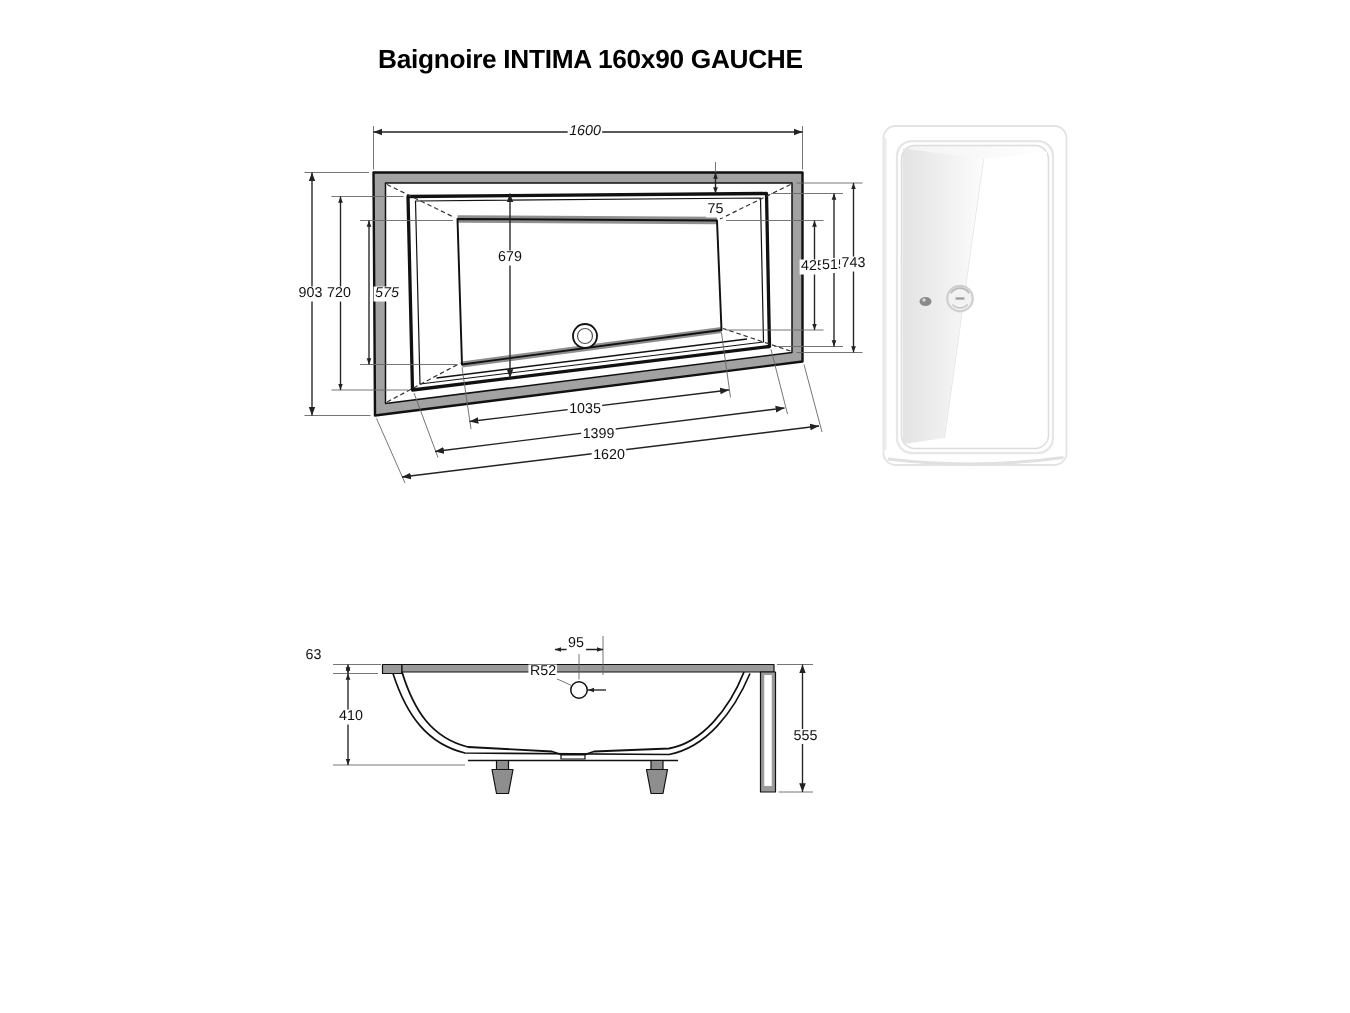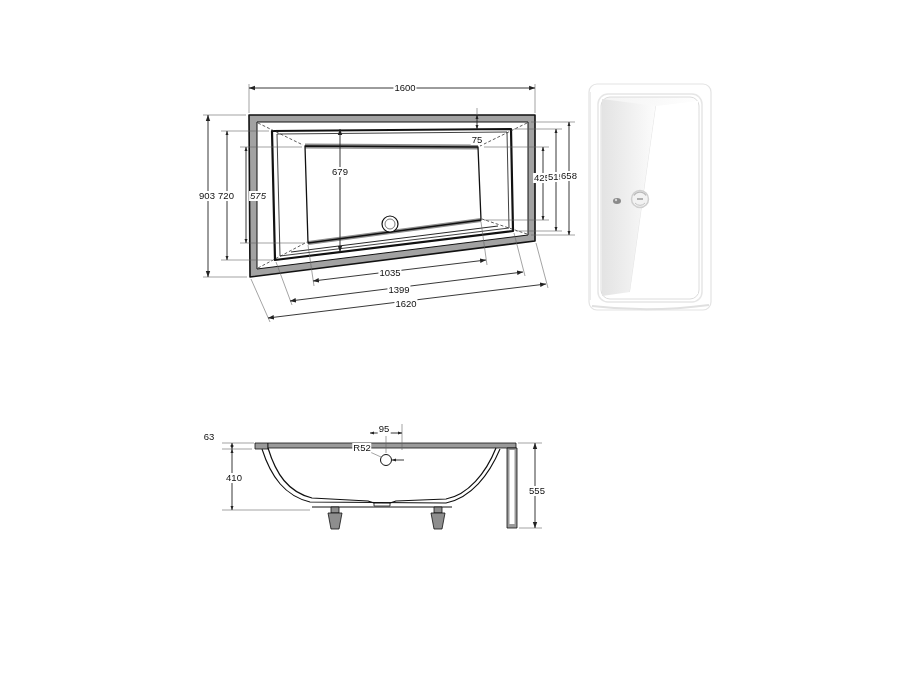--- a/index.html
+++ b/index.html
@@ -9,20 +9,21 @@
          color:#000;letter-spacing:-0.2px;white-space:nowrap;}
   .dim{position:absolute;transform:translate(-50%,-50%);background:#fff;color:#111;
        font-size:9.5px;line-height:1.05;padding:0 1px;white-space:nowrap;}
   svg{position:absolute;left:0;top:0;}
 </style>
 </head>
 <body>
 
 <div class="stage">
 
+  <div class="title">Baignoire INTIMA 160x90 GAUCHE</div>
 
   <svg width="900" height="675" viewBox="0 0 900 675">
     <defs>
       <marker id="arr" viewBox="0 0 8 8" refX="7.5" refY="4" markerWidth="7" markerHeight="7" orient="auto-start-reverse">
         <path d="M7.5,4 L0,1.2 L0,6.8 Z" fill="#222"></path>
       </marker>
       <marker id="arrS" viewBox="0 0 8 8" refX="7.5" refY="4" markerWidth="5" markerHeight="5" orient="auto-start-reverse">
         <path d="M7.5,4 L0,1.2 L0,6.8 Z" fill="#222"></path>
       </marker>
       <linearGradient id="gWall" x1="0" y1="0" x2="1" y2="0">
@@ -158,29 +159,29 @@
       <g stroke="#222" stroke-width="0.9">
         <path d="M232,443 L232,449" marker-start="url(#arrS)" marker-end="url(#arrS)"></path>
         <path d="M232,449 L232,510" marker-start="url(#arrS)" marker-end="url(#arrS)"></path>
         <path d="M535,443 L535,528" marker-start="url(#arr)" marker-end="url(#arr)"></path>
         <path d="M370,433 L402,433" marker-start="url(#arrS)" marker-end="url(#arrS)"></path>
         <path d="M392,460 L404,460" marker-start="url(#arrS)"></path>
       </g>
     </g>
   </svg>
 
-  <span class="dim" style="left:405px;top:88px;">1600</span>
+  <span class="dim" style="left:390px;top:88px;font-style:italic;">1600</span>
   <span class="dim" style="left:477px;top:140px;text-align:center;">75</span>
   <span class="dim" style="left:340px;top:172px;">679</span>
   <span class="dim" style="left:207px;top:196px;text-align:right;">903</span>
   <span class="dim" style="left:226px;top:196px;">720</span>
   <span class="dim" style="left:258px;top:196px;font-style:italic;">575</span>
   <span class="dim" style="left:542px;top:178px;">425</span>
   <span class="dim" style="left:556px;top:177px;">515</span>
-  <span class="dim" style="left:569px;top:176px;">658</span>
+  <span class="dim" style="left:569px;top:176px;">743</span>
   <span class="dim" style="left:390px;top:273px;">1035</span>
   <span class="dim" style="left:399px;top:290px;">1399</span>
   <span class="dim" style="left:406px;top:304px;">1620</span>
 
   <span class="dim" style="left:209px;top:437px;">63</span>
   <span class="dim" style="left:384px;top:429px;">95</span>
   <span class="dim" style="left:362px;top:448px;">R52</span>
   <span class="dim" style="left:220px;top:478px;margin-left:14px;">410</span>
   <span class="dim" style="left:537px;top:491px;">555</span>
 

